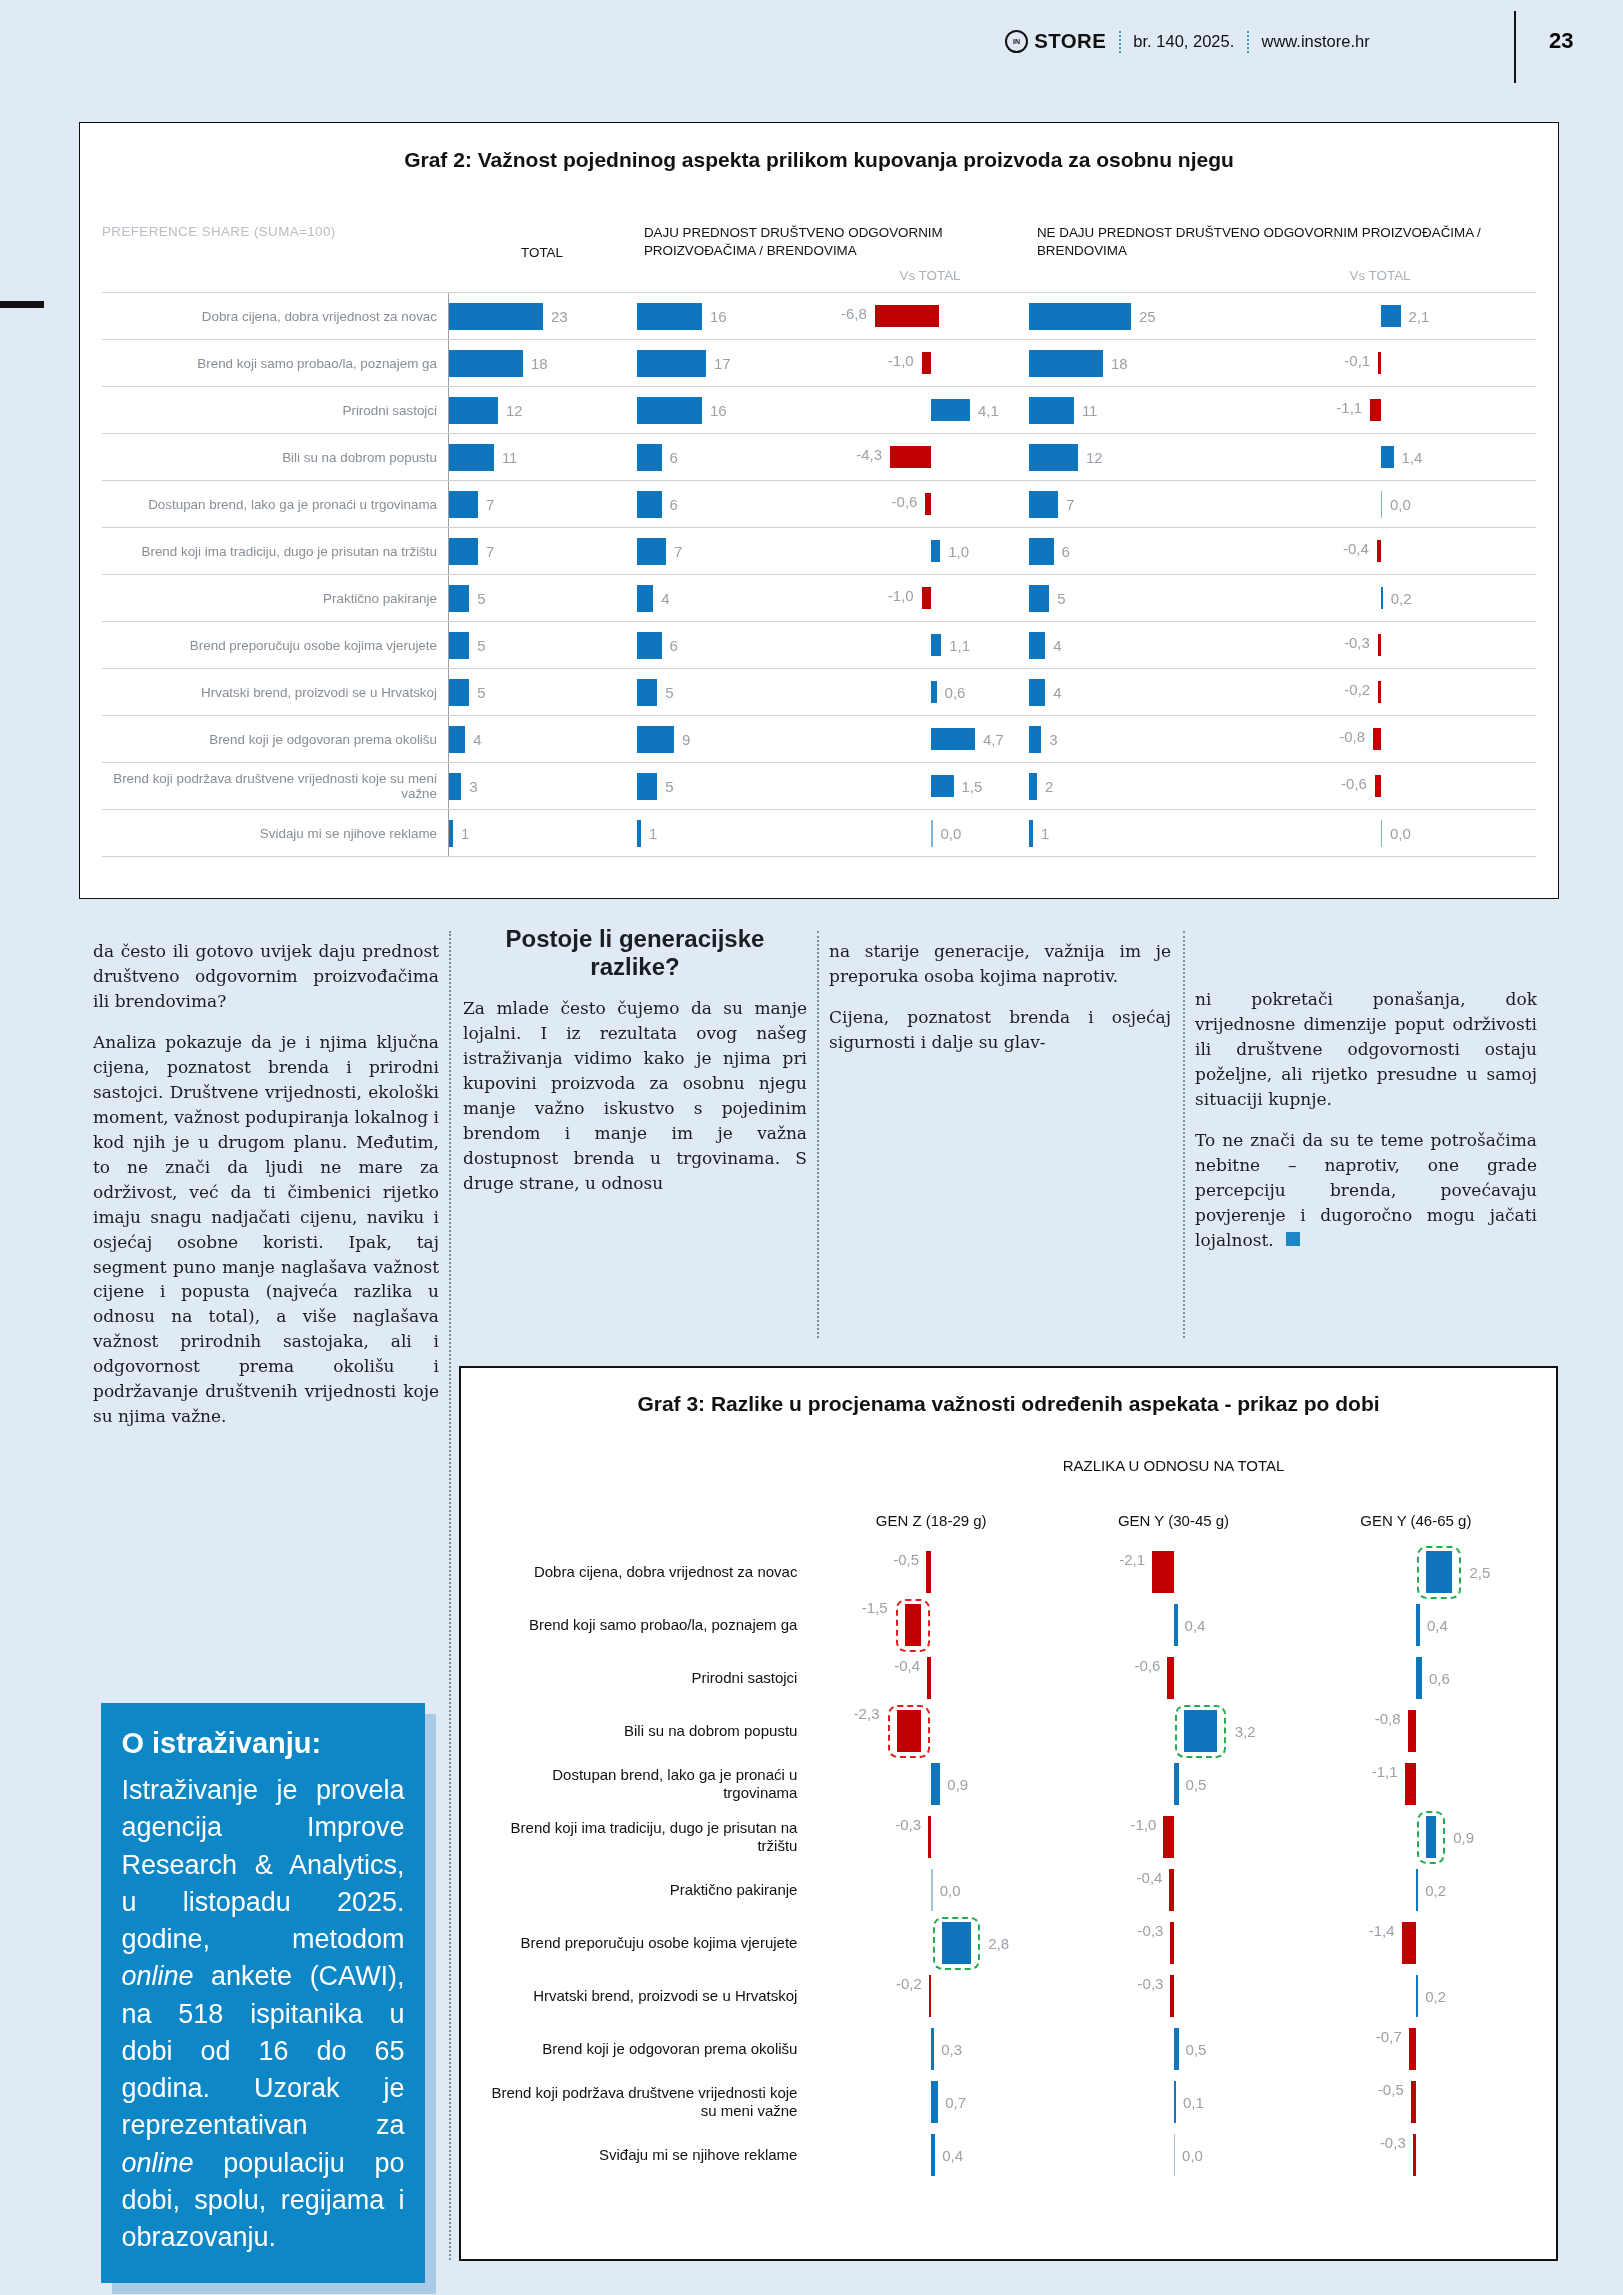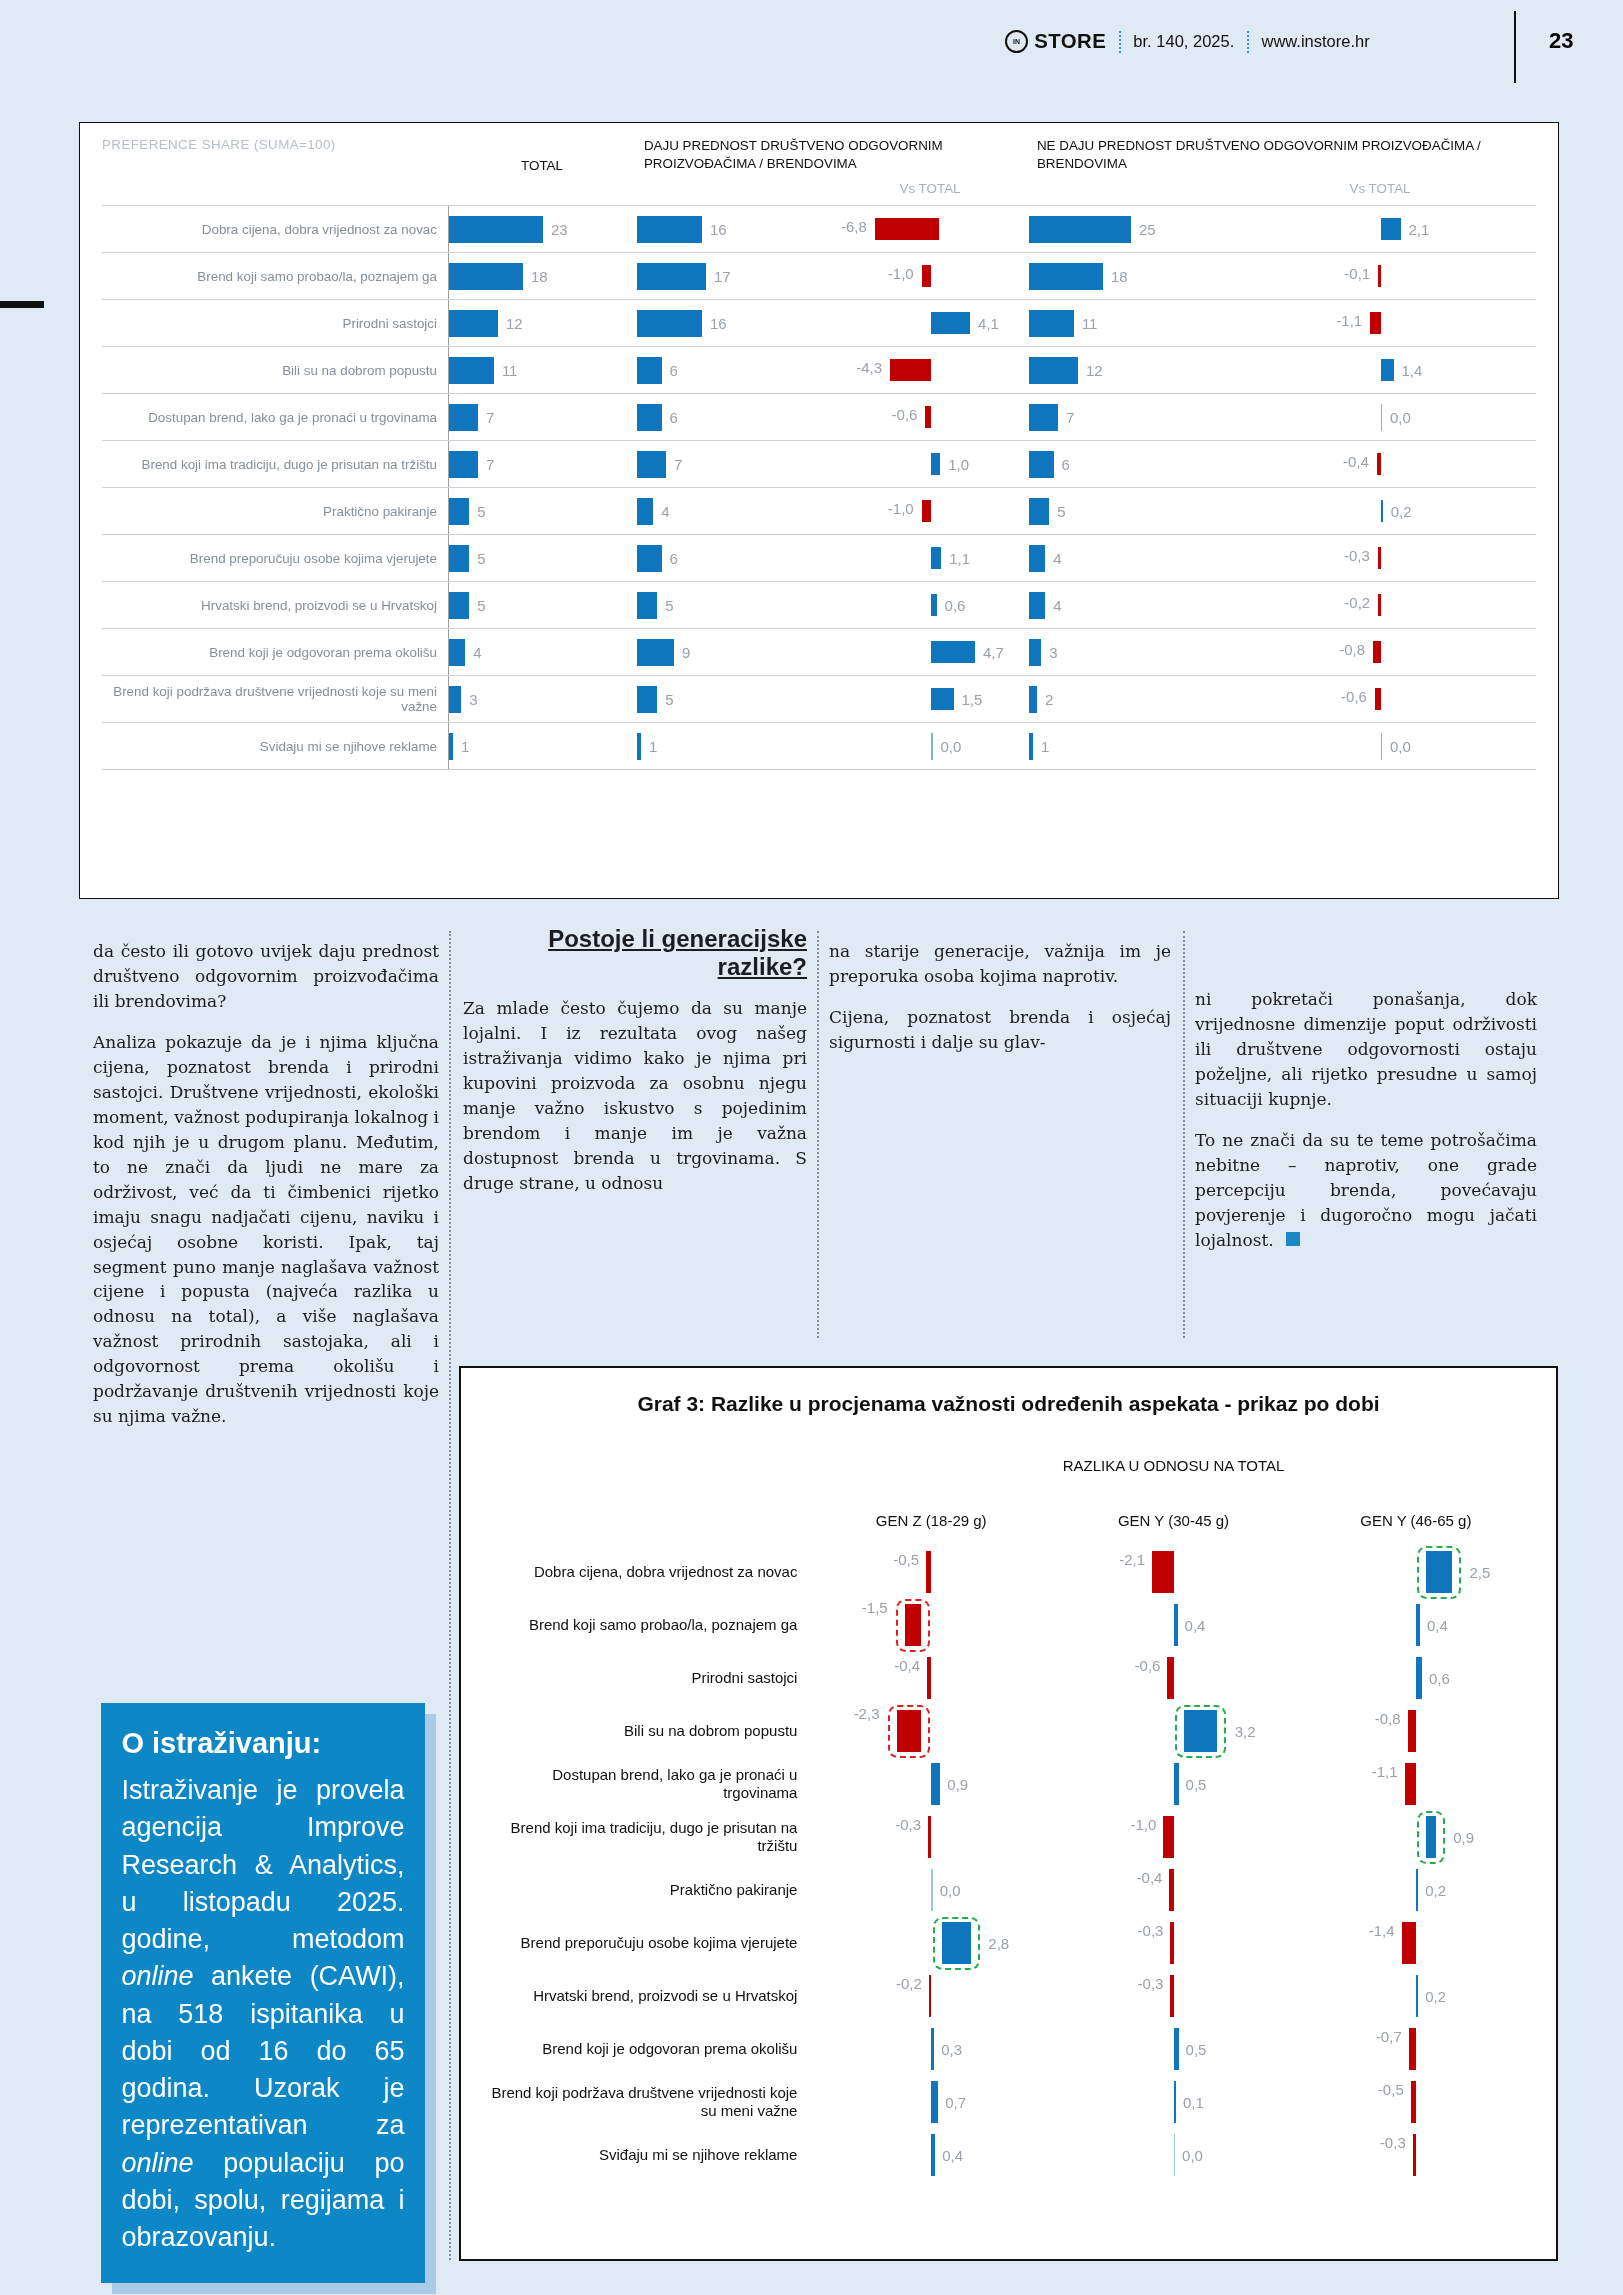--- a/index.html
+++ b/index.html
@@ -68,21 +68,21 @@
   .hl.red{border:2.4px dashed #e02020;}
   .hl.green{border:2.4px dashed #24ad4e;}
 
   
   .col{position:absolute;font-family:"DejaVu Serif",serif;font-size:17px;color:#1a1d21;line-height:1.47;text-align:justify;}
   .col p{margin:0 0 15.7px 0;}
   #col1{left:93px;top:939px;width:346px;}
   #col2{left:463px;top:925px;width:344px;}
   #col3{left:829px;top:939px;width:342px;}
   #col4{left:1195px;top:987px;width:342px;}
-  .col-heading{font-family:"Liberation Sans",sans-serif;font-size:24px;font-weight:700;line-height:1.18;margin:0 0 14px 0;text-align:right;text-decoration:underline;}
+  .col-heading{font-family:"Liberation Sans",sans-serif;font-size:24px;font-weight:700;line-height:1.18;margin:0 0 14px 0;text-align:center;}
   .vsep{position:absolute;border-left:2.4px dotted #7e8ba0;}
   #sep1{left:449px;top:931px;height:1329px;}
   #sep2{left:817px;top:931px;height:407px;}
   #sep3{left:1183px;top:931px;height:407px;}
   .end-mark{display:inline-block;width:13.4px;height:13.4px;background:#1b87c8;margin-left:12.6px;vertical-align:baseline;}
 
   
   #about{position:absolute;left:101px;top:1703px;width:324px;background:#0d87c6;box-shadow:11px 11px 0 #a9cbe7;padding:23.6px 20.4px 27px 20.4px;box-sizing:border-box;color:#fff;}
   #about h2{margin:0 0 12.6px 0;font-size:29px;font-weight:800;}
   #about .about-body{font-size:27px;line-height:1.38;text-align:justify;}
@@ -100,20 +100,21 @@
     <span class="hdr-dots"></span>
     <span class="hdr-item">br. 140, 2025.</span>
     <span class="hdr-dots"></span>
     <span class="hdr-item">www.instore.hr</span>
   </div>
   <div id="hdr-rule"></div>
   <div id="page-num">23</div>
   <div id="edge-mark"></div>
 
   <div id="g2box" class="chartbox">
+    <div class="chart-title">Graf 2: Važnost pojedninog aspekta prilikom kupovanja proizvoda za osobnu njegu</div>
     <div class="g2head">
       <div class="g2h-note">PREFERENCE SHARE (SUMA=100)</div>
       <div class="g2h-total">TOTAL</div>
       <div class="g2h-group" style="margin-left:7.9px;">DAJU PREDNOST DRUŠTVENO ODGOVORNIM PROIZVOĐAČIMA / BRENDOVIMA</div>
       <div class="g2h-group last">NE DAJU PREDNOST DRUŠTVENO ODGOVORNIM PROIZVOĐAČIMA / BRENDOVIMA</div>
     </div>
     <div class="g2subhead">
       <div style="width:730px;flex:0 0 auto;"></div>
       <div class="vs-lab" style="width:196px;">Vs TOTAL</div>
       <div style="width:196px;flex:0 0 auto;"></div>

